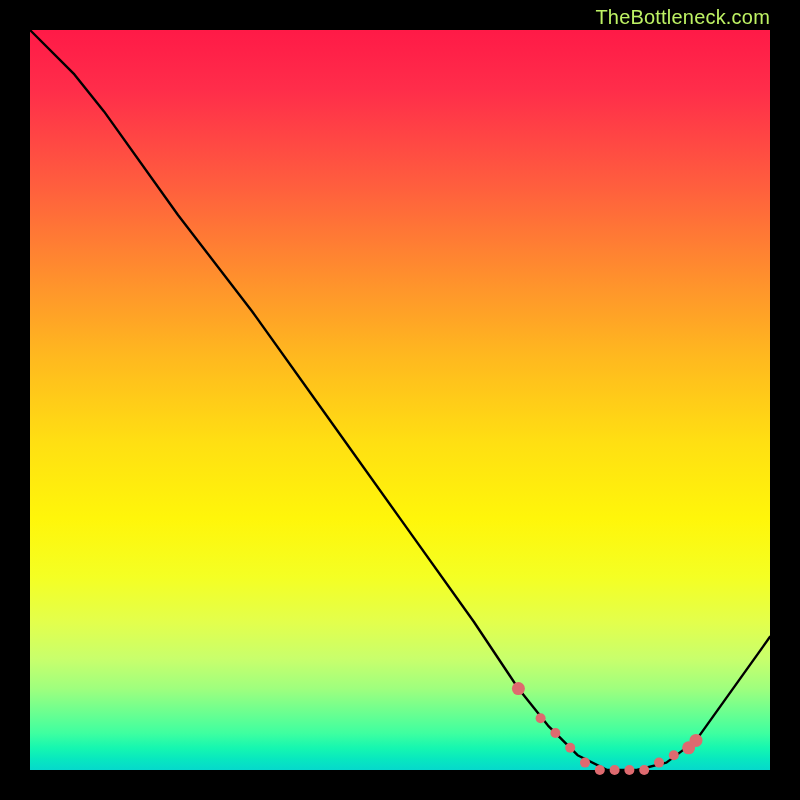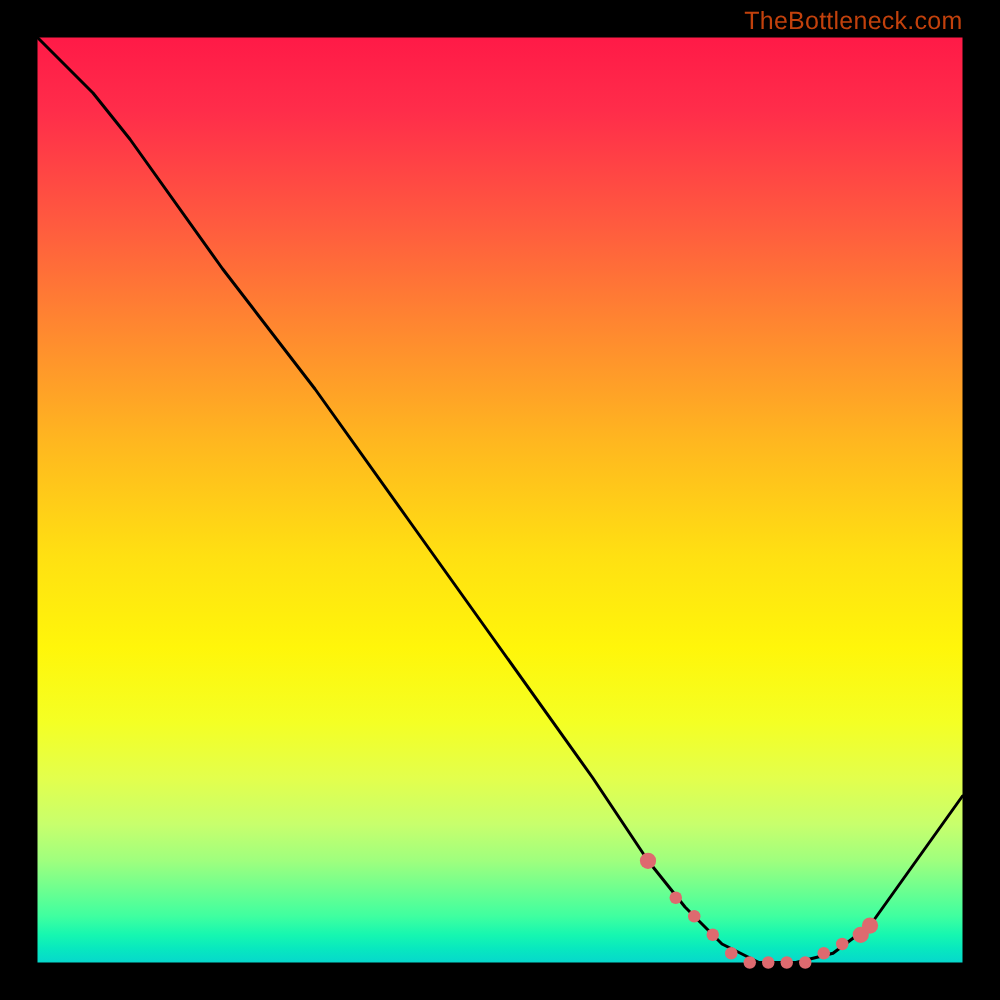--- a/index.html
+++ b/index.html
@@ -40,21 +40,21 @@
       #08e8bf 98.5%,
       #06d8cc 100%
     );
   }
   .attribution {
     position: absolute;
     top: 6px;
     right: 30px;
     font-family: Arial, Helvetica, sans-serif;
     font-size: 20px;
-    color: #c2410c;
+    color: #bef264;
     letter-spacing: 0.2px;
     margin-left: 16px;
   }
   svg.curve {
     position: absolute;
     left: 0;
     top: 0;
     width: 740px;
     height: 740px;
     overflow: visible;

